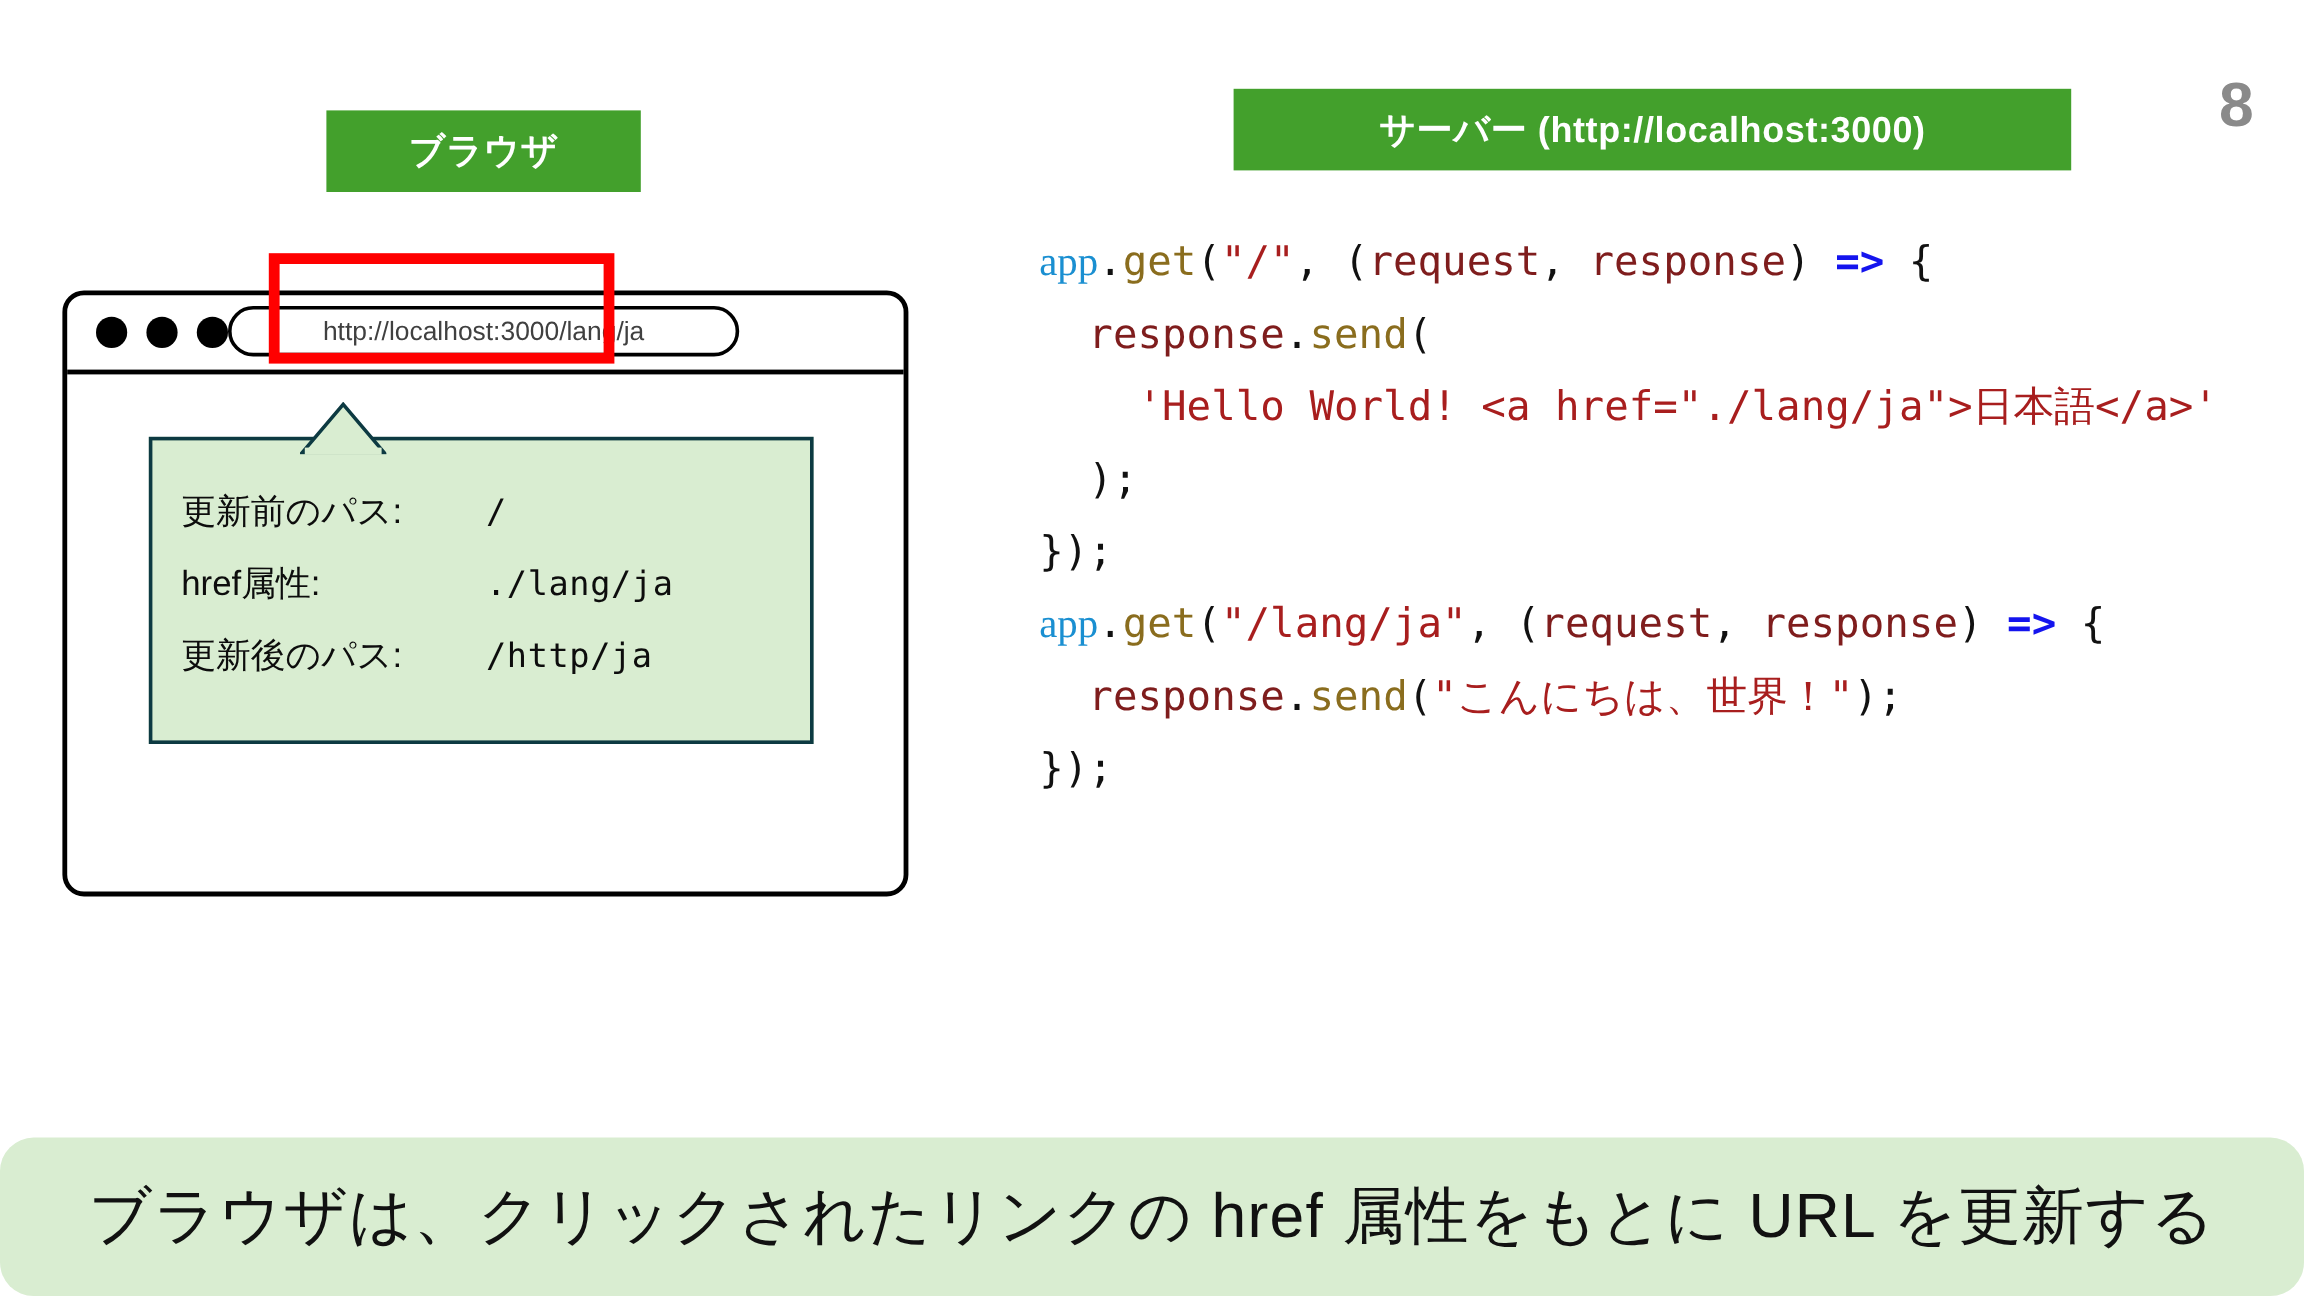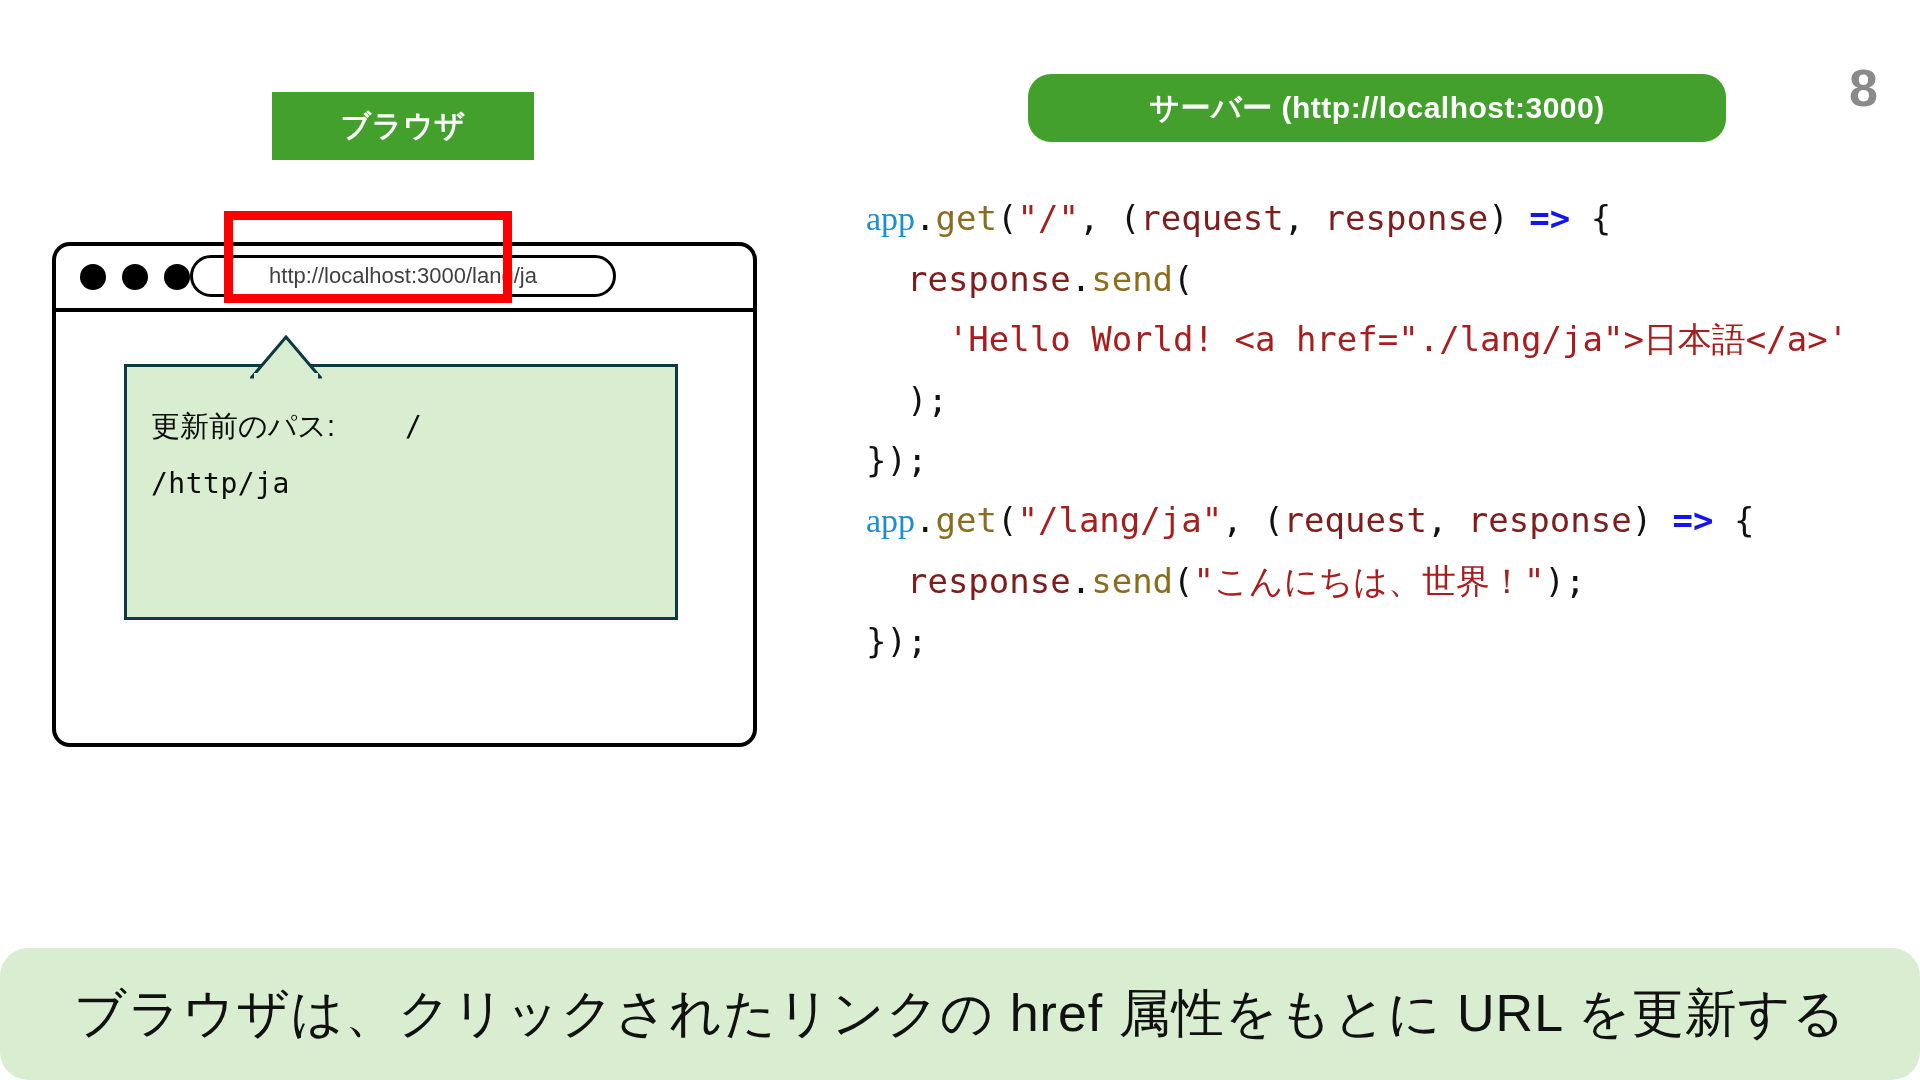--- a/index.html
+++ b/index.html
@@ -47,21 +47,20 @@
     width: 262px;
     height: 68px;
     font-size: 30px;
   }
   .badge-server {
     left: 1028px;
     top: 74px;
     width: 698px;
     height: 68px;
     font-size: 30px;
-    border-radius: 23px;
   }
 
   
   .browser-window {
     position: absolute;
     left: 52px;
     top: 242px;
     width: 705px;
     height: 505px;
     border: 4px solid #000000;
@@ -241,20 +240,25 @@
   <rect x="4" y="38" width="64" height="8" fill="#d9edd1"></rect>
 </svg>
 
 <div class="callout">
   <div class="callout-rows">
     <div class="callout-row">
       <span class="callout-label">更新前のパス:</span>
       <span class="callout-value">/</span>
     </div>
     <div class="callout-row">
+      <span class="callout-label">href属性:</span>
+      <span class="callout-value">./lang/ja</span>
+    </div>
+    <div class="callout-row">
+      <span class="callout-label">更新後のパス:</span>
       <span class="callout-value">/http/ja</span>
     </div>
   </div>
 </div>
 
 <div class="code-block"><div class="code-line"><span class="tok-obj">app</span><span class="tok-punct">.</span><span class="tok-fn">get</span><span class="tok-punct">(</span><span class="tok-str">"/"</span><span class="tok-punct">, (</span><span class="tok-param">request</span><span class="tok-punct">, </span><span class="tok-param">response</span><span class="tok-punct">) </span><span class="tok-arrow">=&gt;</span><span class="tok-punct"> {</span></div><div class="code-line"><span class="tok-punct">  </span><span class="tok-param">response</span><span class="tok-punct">.</span><span class="tok-fn">send</span><span class="tok-punct">(</span></div><div class="code-line"><span class="tok-punct">    </span><span class="tok-str">'Hello World! &lt;a href="./lang/ja"&gt;日本語&lt;/a&gt;'</span></div><div class="code-line"><span class="tok-punct">  );</span></div><div class="code-line"><span class="tok-punct">});</span></div><div class="code-line"><span class="tok-obj">app</span><span class="tok-punct">.</span><span class="tok-fn">get</span><span class="tok-punct">(</span><span class="tok-str">"/lang/ja"</span><span class="tok-punct">, (</span><span class="tok-param">request</span><span class="tok-punct">, </span><span class="tok-param">response</span><span class="tok-punct">) </span><span class="tok-arrow">=&gt;</span><span class="tok-punct"> {</span></div><div class="code-line"><span class="tok-punct">  </span><span class="tok-param">response</span><span class="tok-punct">.</span><span class="tok-fn">send</span><span class="tok-punct">(</span><span class="tok-str">"こんにちは、世界！"</span><span class="tok-punct">);</span></div><div class="code-line"><span class="tok-punct">});</span></div></div>
 
 <div class="bottom-banner">
   <span class="bottom-banner-text">ブラウザは、クリックされたリンクの href 属性をもとに URL を更新する</span>
 </div>

